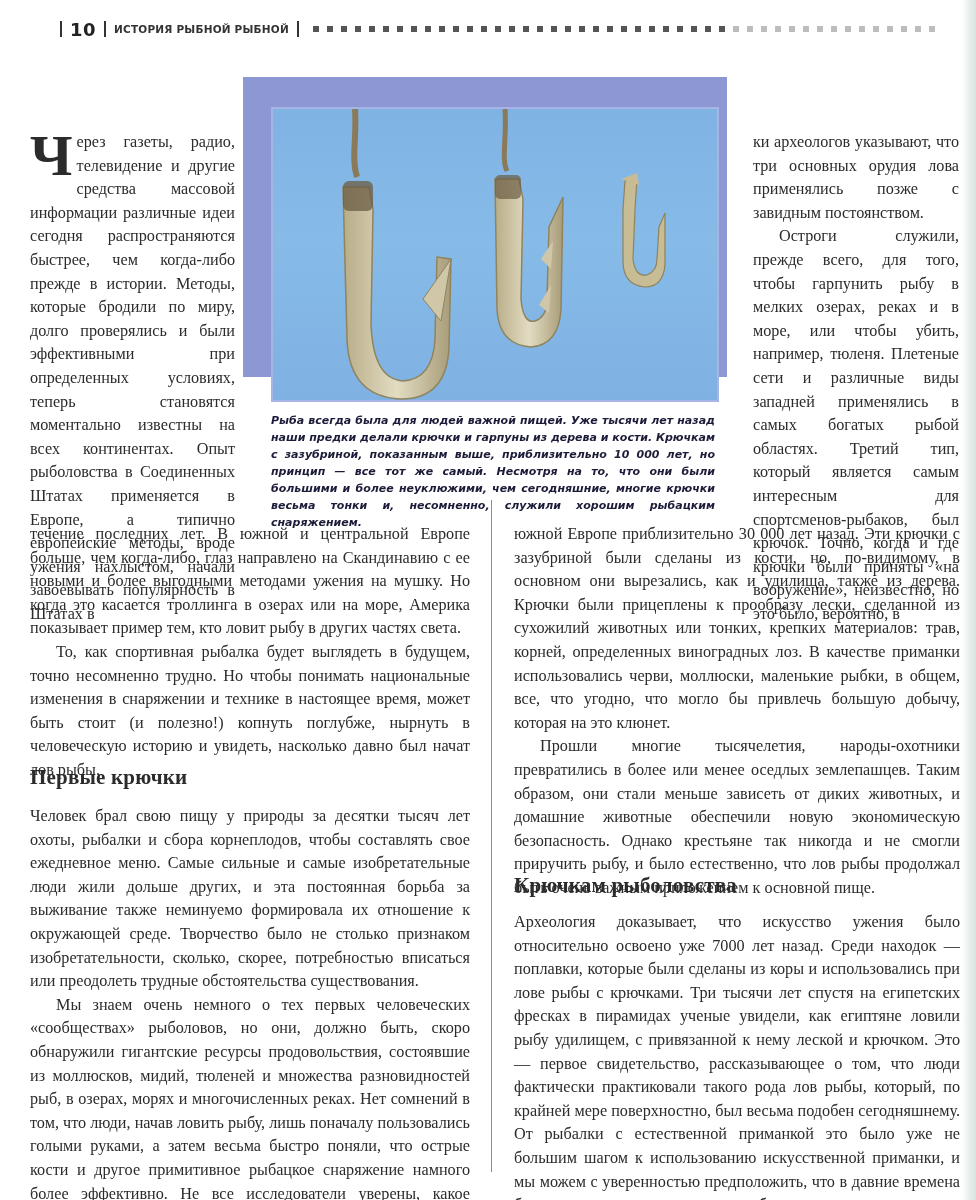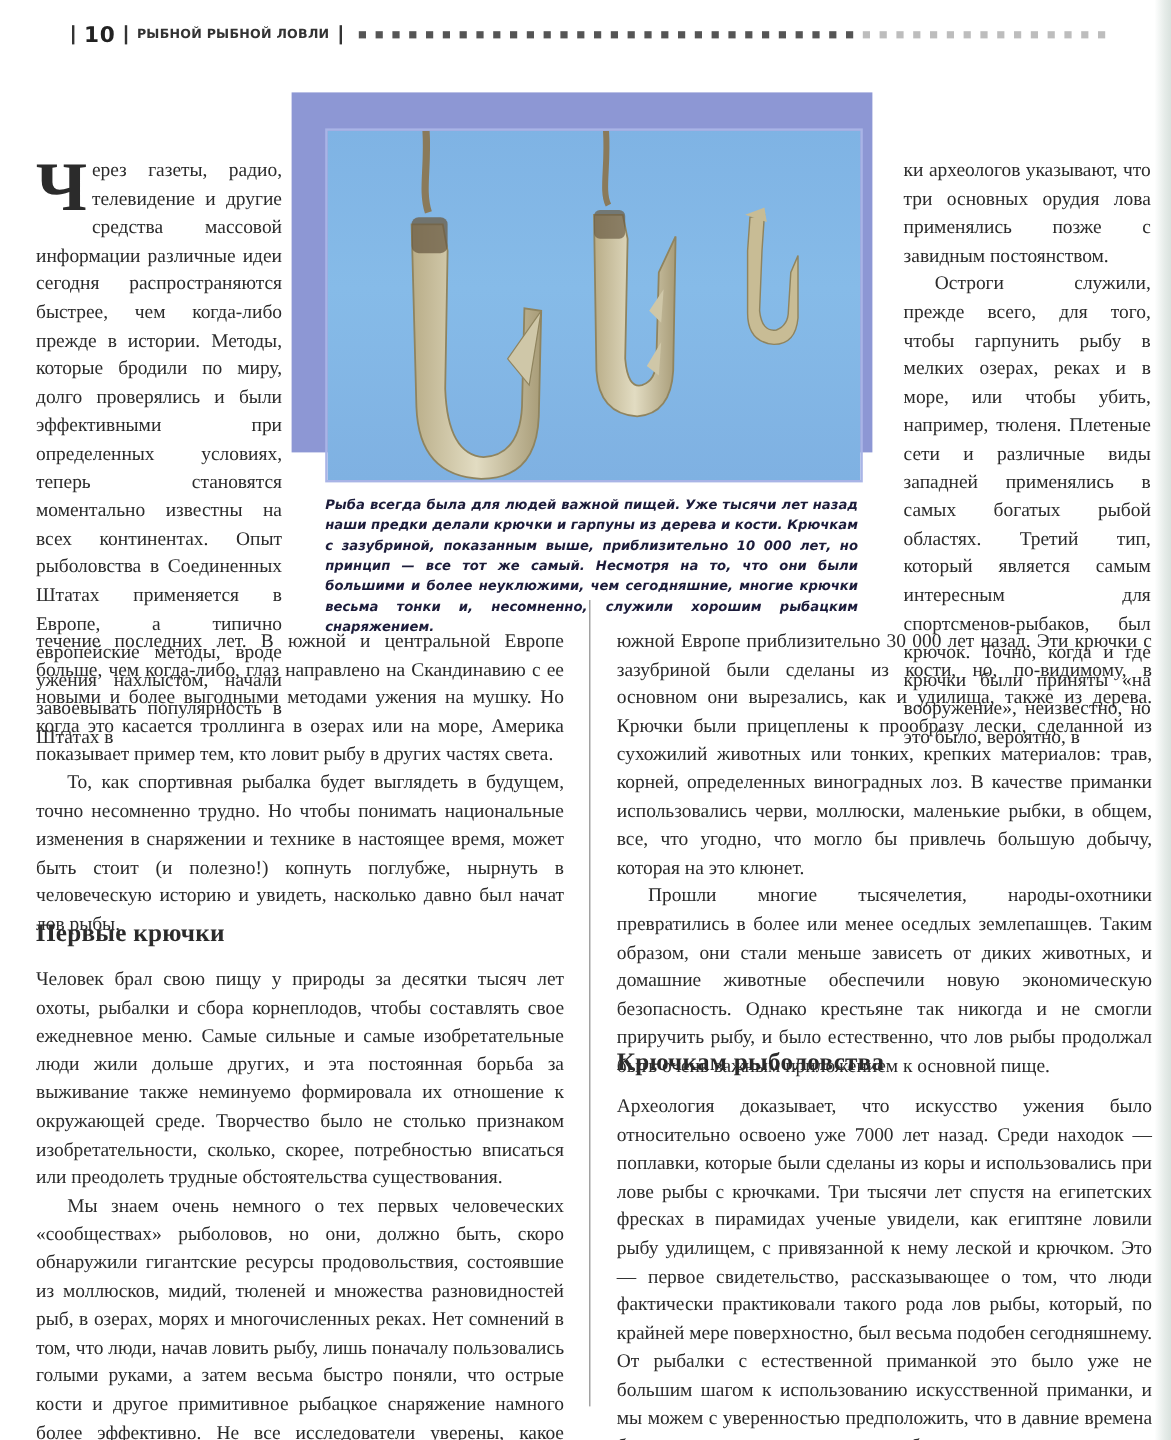--- a/index.html
+++ b/index.html
@@ -60,21 +60,21 @@
 </style>
 </head>
 <body>
 
 <div class="edge"></div>
 
 <div class="header">
   <span class="hbar first"></span>
   <span class="pagenum">10</span>
   <span class="hbar"></span>
-  <span class="htitle">РЫБНОЙ РЫБНОЙ ЛОВЛИ</span>
+  <span class="htitle">ИСТОРИЯ РЫБНОЙ РЫБНОЙ</span>
   <span class="hbar"></span>
   <span class="dots" id="dots">
       <span class="dot"></span>
       <span class="dot"></span>
       <span class="dot"></span>
       <span class="dot"></span>
       <span class="dot"></span>
       <span class="dot"></span>
       <span class="dot"></span>
       <span class="dot"></span>

